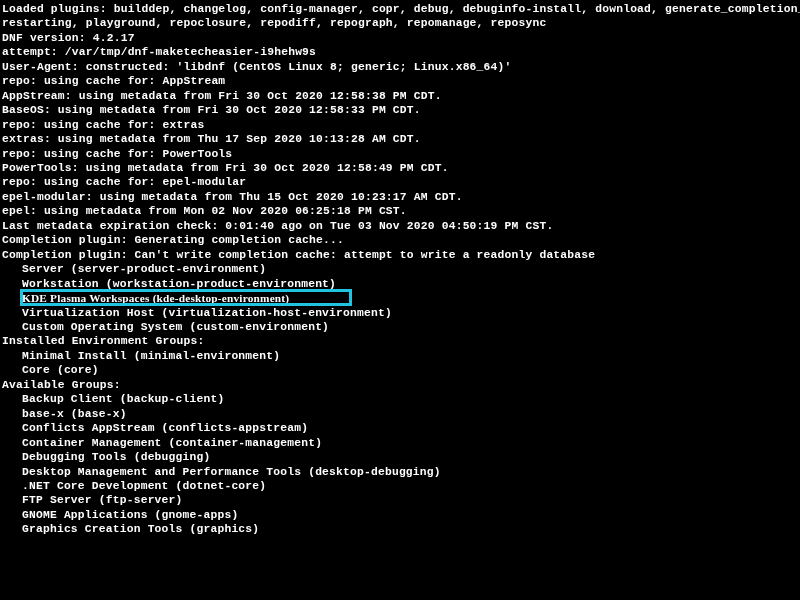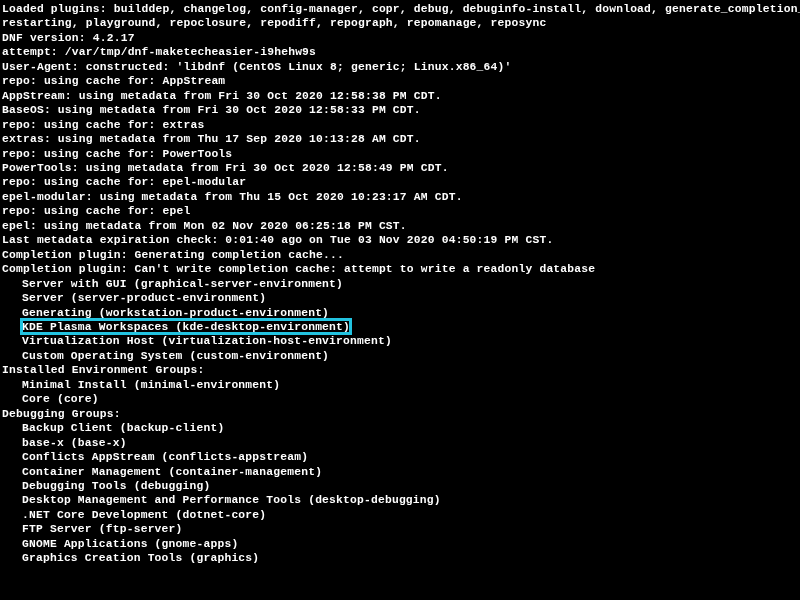--- a/index.html
+++ b/index.html
@@ -11,21 +11,21 @@
       line-height: 1.28;
       width: 800px;
       height: 600px;
       overflow: hidden;
       padding: 2px 0 0 2px;
       font-weight: bold;
       letter-spacing: 0.2px;
     }
     .line { white-space: pre; display: block; }
     .indent1 { padding-left: 20px; }
-    .highlight-wrap { position: relative; display: block; }
+    .highlight-wrap { position: relative; display: block; font-family: Liberation Serif, serif; }
     .highlight-box {
       position: absolute;
       left: 18px;
       top: -2px;
       width: 332px;
       height: 17px;
       border: 3px solid #22c3e0;
       pointer-events: none;
     }
   </style>
@@ -40,38 +40,36 @@
     <span class="line">User-Agent: constructed: 'libdnf (CentOS Linux 8; generic; Linux.x86_64)'</span>
     <span class="line">repo: using cache for: AppStream</span>
     <span class="line">AppStream: using metadata from Fri 30 Oct 2020 12:58:38 PM CDT.</span>
     <span class="line">BaseOS: using metadata from Fri 30 Oct 2020 12:58:33 PM CDT.</span>
     <span class="line">repo: using cache for: extras</span>
     <span class="line">extras: using metadata from Thu 17 Sep 2020 10:13:28 AM CDT.</span>
     <span class="line">repo: using cache for: PowerTools</span>
     <span class="line">PowerTools: using metadata from Fri 30 Oct 2020 12:58:49 PM CDT.</span>
     <span class="line">repo: using cache for: epel-modular</span>
     <span class="line">epel-modular: using metadata from Thu 15 Oct 2020 10:23:17 AM CDT.</span>
-    <span class="line">repo: using cache for: epel</span>
     <span class="line">epel: using metadata from Mon 02 Nov 2020 06:25:18 PM CST.</span>
     <span class="line">Last metadata expiration check: 0:01:40 ago on Tue 03 Nov 2020 04:50:19 PM CST.</span>
     <span class="line">Completion plugin: Generating completion cache...</span>
     <span class="line">Completion plugin: Can't write completion cache: attempt to write a readonly database</span>
-    <span class="line indent1">Server with GUI (graphical-server-environment)</span>
     <span class="line indent1">Server (server-product-environment)</span>
-    <span class="line indent1">Generating (workstation-product-environment)</span>
+    <span class="line indent1">Workstation (workstation-product-environment)</span>
     <span class="highlight-wrap">
       <span class="line indent1">KDE Plasma Workspaces (kde-desktop-environment)</span>
       <span class="highlight-box"></span>
     </span>
     <span class="line indent1">Virtualization Host (virtualization-host-environment)</span>
     <span class="line indent1">Custom Operating System (custom-environment)</span>
     <span class="line">Installed Environment Groups:</span>
     <span class="line indent1">Minimal Install (minimal-environment)</span>
     <span class="line indent1">Core (core)</span>
-    <span class="line">Debugging Groups:</span>
+    <span class="line">Available Groups:</span>
     <span class="line indent1">Backup Client (backup-client)</span>
     <span class="line indent1">base-x (base-x)</span>
     <span class="line indent1">Conflicts AppStream (conflicts-appstream)</span>
     <span class="line indent1">Container Management (container-management)</span>
     <span class="line indent1">Debugging Tools (debugging)</span>
     <span class="line indent1">Desktop Management and Performance Tools (desktop-debugging)</span>
     <span class="line indent1">.NET Core Development (dotnet-core)</span>
     <span class="line indent1">FTP Server (ftp-server)</span>
     <span class="line indent1">GNOME Applications (gnome-apps)</span>
     <span class="line indent1">Graphics Creation Tools (graphics)</span>

